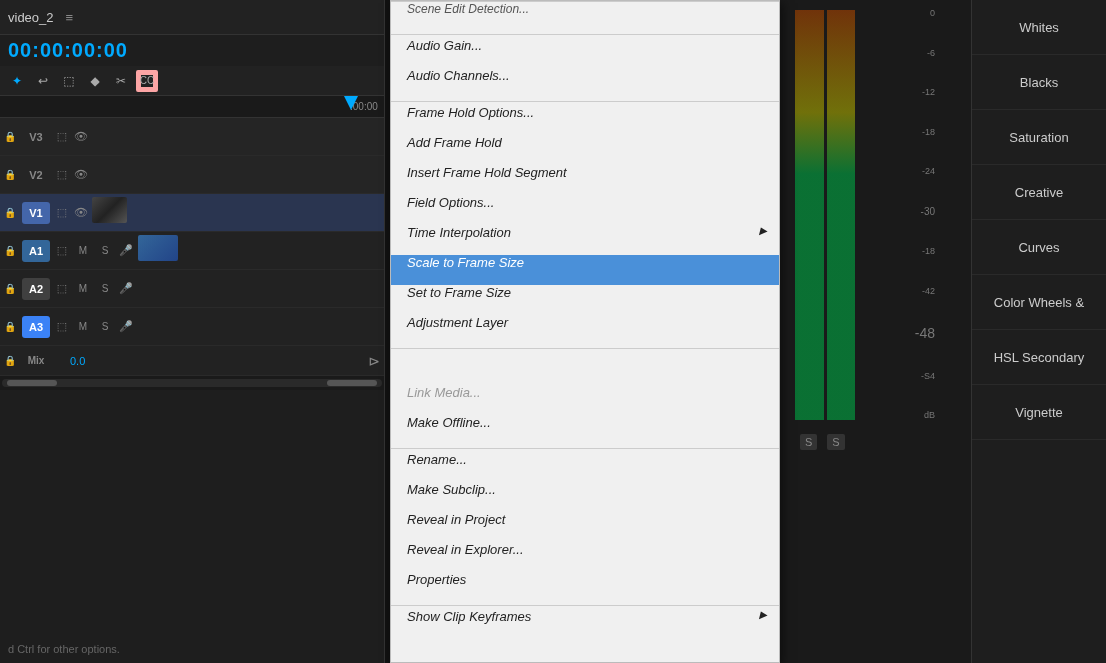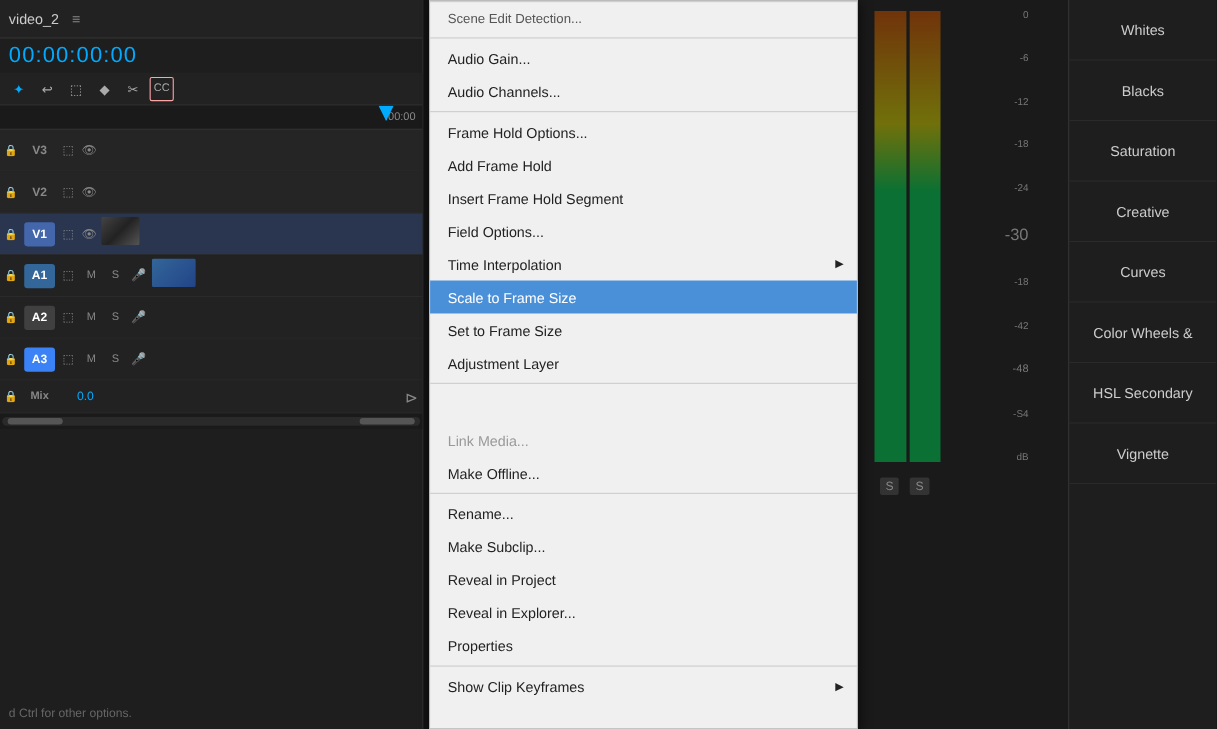--- a/index.html
+++ b/index.html
@@ -31,21 +31,21 @@
       border-bottom: 1px solid #333;
       display: flex;
       align-items: center;
       padding: 0 8px;
       gap: 8px;
     }
 
     .timecode {
       color: #00aaff;
       font-size: 20px;
-      font-weight: normal;
+      font-weight: bold;
       padding: 4px 8px;
       letter-spacing: 1px;
     }
 
     .toolbar {
       height: 30px;
       background: #222;
       border-bottom: 1px solid #333;
       display: flex;
       align-items: center;
@@ -213,26 +213,27 @@
       height: 663px;
       background: #f0f0f0;
       border: 1px solid #bbb;
       box-shadow: 3px 3px 10px rgba(0,0,0,0.5);
       z-index: 100;
     }
 
     .menu-item {
       height: 30px;
       display: flex;
-      align-items: center;
+      align-items: flex-start;
       padding: 0 16px;
       color: #222;
       font-size: 13px;
       cursor: pointer;
       position: relative;
+      font-style: italic;
     }
 
     .menu-item.highlighted {
       background: #4a90d9;
       color: white;
     }
 
     .menu-item.disabled {
       color: #999;
       cursor: default;
@@ -311,21 +312,21 @@
   </div>
 
   <div class="timecode">00:00:00:00</div>
 
   <div class="toolbar">
     <div class="tool-btn active">✦</div>
     <div class="tool-btn">↩</div>
     <div class="tool-btn">⬚</div>
     <div class="tool-btn">◆</div>
     <div class="tool-btn">✂</div>
-    <div class="tool-btn" style="font-size:10px;border:1px solid #fca5a5;padding:1px 2px;">CC</div>
+    <div class="tool-btn" style="font-size:10px;border:5px solid #fca5a5;padding:1px 2px;">CC</div>
   </div>
 
   <div class="timeline-time-row">
     <span class="time-label">:00:00</span>
     <div class="playhead-marker"></div>
   </div>
 
   <div class="track-row video">
     <span class="lock-icon">🔒</span>
     <span class="track-label v3">V3</span>
@@ -493,24 +494,24 @@
     <div style="flex:1;background:linear-gradient(to top,#00aa44 0%,#00aa44 60%,#aaaa00 75%,#aa4400 100%);opacity:0.6;"></div>
     <div style="flex:1;background:linear-gradient(to top,#00aa44 0%,#00aa44 60%,#aaaa00 75%,#aa4400 100%);opacity:0.6;"></div>
   </div>
 
   <div style="position:absolute;right:30px;top:8px;bottom:60px;display:flex;flex-direction:column;justify-content:space-between;align-items:flex-end;">
     <span style="font-size:9px;color:#777;">0</span>
     <span style="font-size:9px;color:#777;">-6</span>
     <span style="font-size:9px;color:#777;">-12</span>
     <span style="font-size:9px;color:#777;">-18</span>
     <span style="font-size:9px;color:#777;">-24</span>
-    <span style="font-size:15px;color:#777;margin-left:27px;">-30</span>
+    <span style="font-size:10px;color:#777;margin-left:27px;">-30</span>
     <span style="font-size:9px;color:#777;">-18</span>
     <span style="font-size:9px;color:#777;">-42</span>
-    <span style="font-size:10px;color:#777;text-align:center;">-48</span>
+    <span style="font-size:14px;color:#777;text-align:center;">-48</span>
     <span style="font-size:9px;color:#777;">-S4</span>
     <span style="font-size:9px;color:#777;">dB</span>
   </div>
 
   <div style="position:absolute;bottom:30px;left:20px;display:flex;gap:10px;">
     <span style="font-size:11px;color:#888;background:#333;padding:2px 5px;border-radius:2px;">S</span>
     <span style="font-size:11px;color:#888;background:#333;padding:2px 5px;border-radius:2px;">S</span>
   </div>
 </div>
 

